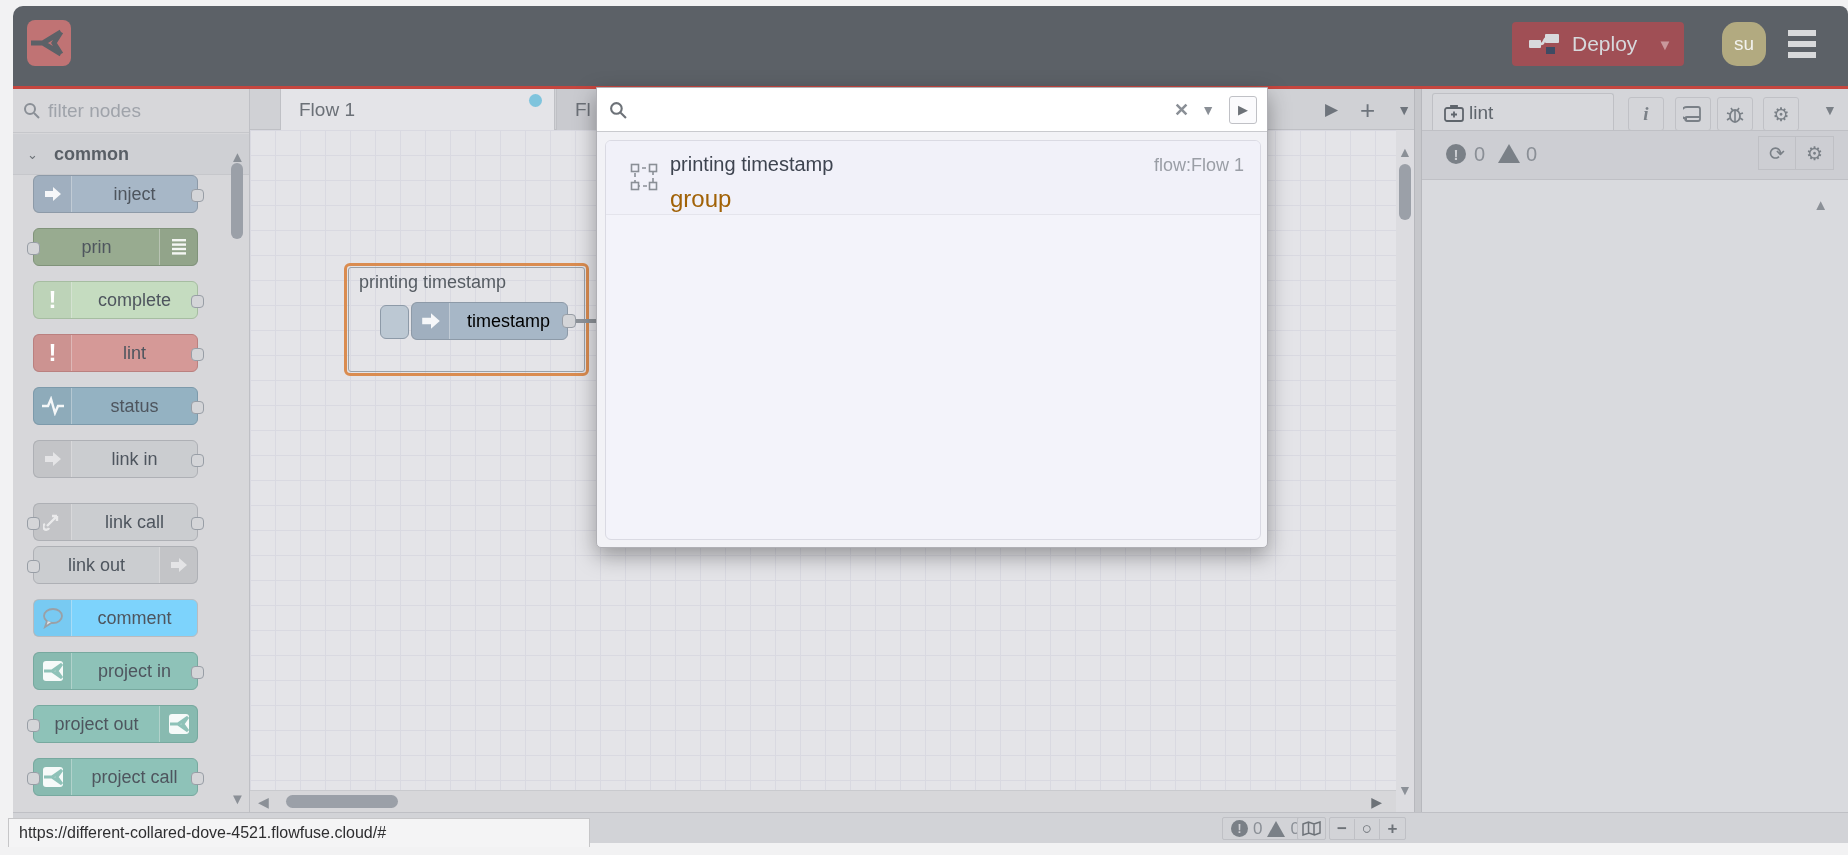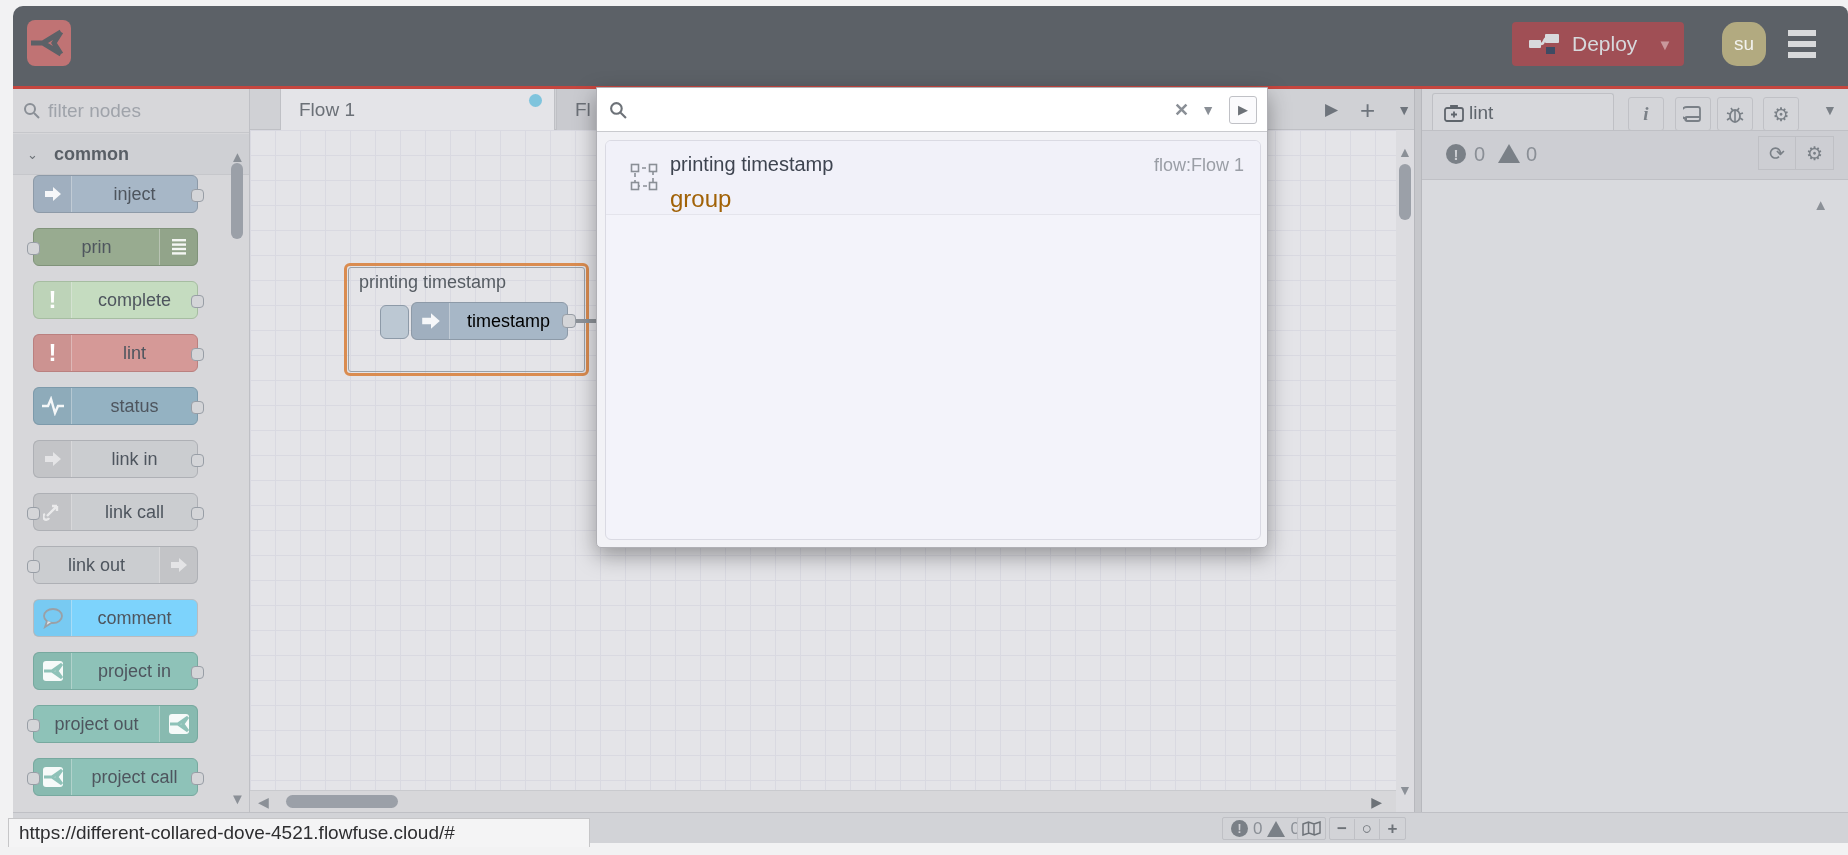--- a/index.html
+++ b/index.html
@@ -119,21 +119,21 @@
   #search-more { width:28px; height:28px; border:1px solid #c0c1c6; border-radius:3px; margin-right:10px; display:flex; align-items:center; justify-content:center; color:#6d7278; font-size:13px; background:#fbfbfd; }
   #results { position:absolute; left:8px; top:52px; width:656px; height:400px; background:#f3f3fa; border:1px solid #dadae3; border-radius:6px; overflow:hidden; }
   #result-row { position:relative; width:100%; height:74px; border-bottom:1px solid #e4e4ec; background:#f1f1f9; }
   #result-title { position:absolute; left:64px; top:12px; color:#3e4450; font-size:20px; }
   #result-sub { position:absolute; left:64px; top:44px; color:#a16207; font-size:24px; }
   #result-flow { position:absolute; right:16px; top:14px; color:#9a9ea6; font-size:18px; }
   #group-ico { position:absolute; left:24px; top:22px; width:28px; height:28px; }
 
   
   #url-tip { position:absolute; left:8px; top:818px; width:582px; height:29px; background:#f4f4f5; border:1px solid #c6c6c8; border-bottom:none; z-index:30; display:flex; align-items:center; }
-  #url-tip span { color:#2e2e30; font-size:19px; margin-left:10px; white-space:nowrap; }
+  #url-tip span { color:#2e2e30; font-size:16px; margin-left:10px; white-space:nowrap; }
 
   svg { display:block; }
 </style>
 </head>
 <body>
 
 <div id="app">
 
   <div id="header">
     <div id="logo">
@@ -221,21 +221,21 @@
       </div>
       <div class="pnode n-link" style="top:265px">
         <span class="picon">
             <svg width="20" height="20" viewBox="0 0 20 20">
               <path d="M2 7h8V3l8 7-8 7v-4H2z" fill="#fff" opacity=".55"></path>
             </svg>
           </span>
         <span class="plabel">link in</span>
         <span class="port pr"></span>
       </div>
-      <div class="pnode n-link" style="top:318px">
+      <div class="pnode n-link" style="top:328px">
         <span class="picon">
             <svg width="20" height="20" viewBox="0 0 20 20">
               <path d="M4 14 L14 4 M14 4h-5 M14 4v5 M6 16 a3 3 0 1 1 -4 -4" stroke="#fff" stroke-width="2.4" fill="none" opacity=".65"></path>
             </svg>
           </span>
         <span class="plabel">link call</span>
         <span class="port pl"></span>
         <span class="port pr"></span>
       </div>
       <div class="pnode n-link" style="top:371px">

